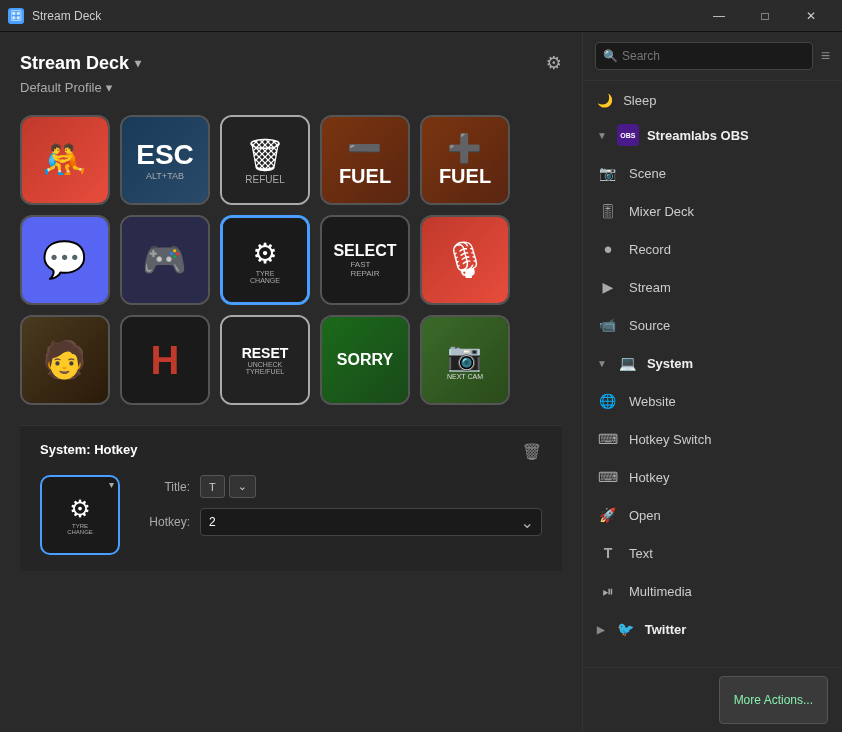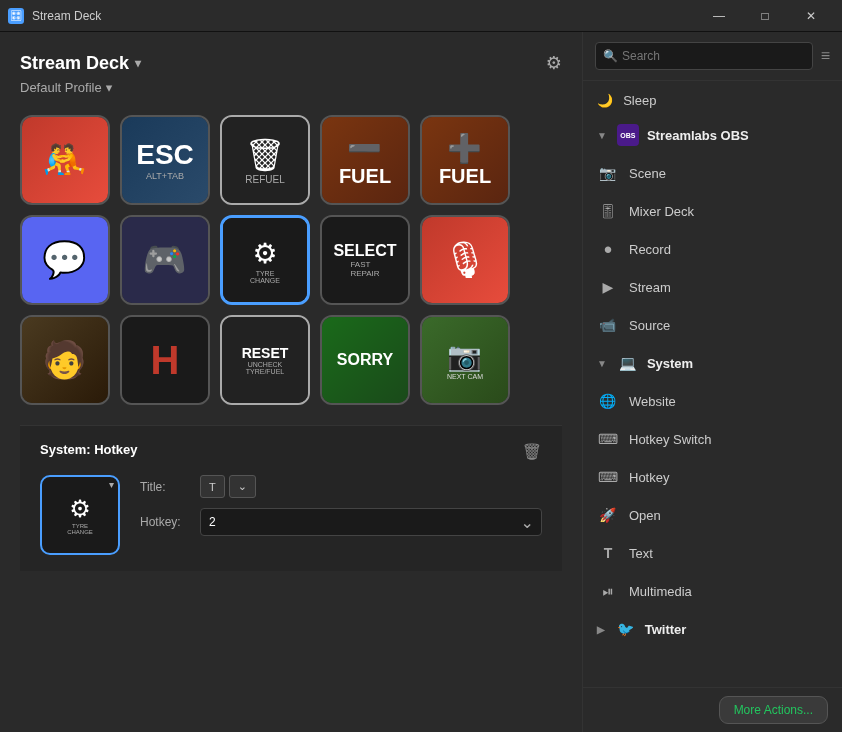--- a/index.html
+++ b/index.html
@@ -376,21 +376,21 @@
     }
     .field-row {
       display: flex;
       align-items: center;
       gap: 10px;
     }
     .field-label {
       font-size: 12px;
       color: #aaa;
       width: 50px;
-      text-align: left;
+      text-align: right;
     }
     .field-input {
       flex: 1;
       background: #1a1a1a;
       border: 1px solid #444;
       border-radius: 4px;
       padding: 5px 8px;
       color: #fff;
       font-size: 12px;
       height: 28px;
@@ -547,23 +547,23 @@
     
     .more-actions-bar {
       border-top: 1px solid #333;
       padding: 8px 14px;
       display: flex;
       justify-content: flex-end;
     }
     .more-actions-btn {
       background: #3a3a3a;
       border: 1px solid #555;
-      color: #22c55e;
-      padding: 6px 14px;
-      border-radius: 9px;
+      color: #86efac;
+      padding: 16px 14px;
+      border-radius: 4px;
       font-size: 12px;
       cursor: pointer;
     }
 
     
     .obs-badge {
       background: #4a1a8a;
       border-radius: 4px;
       width: 22px;
       height: 22px;

